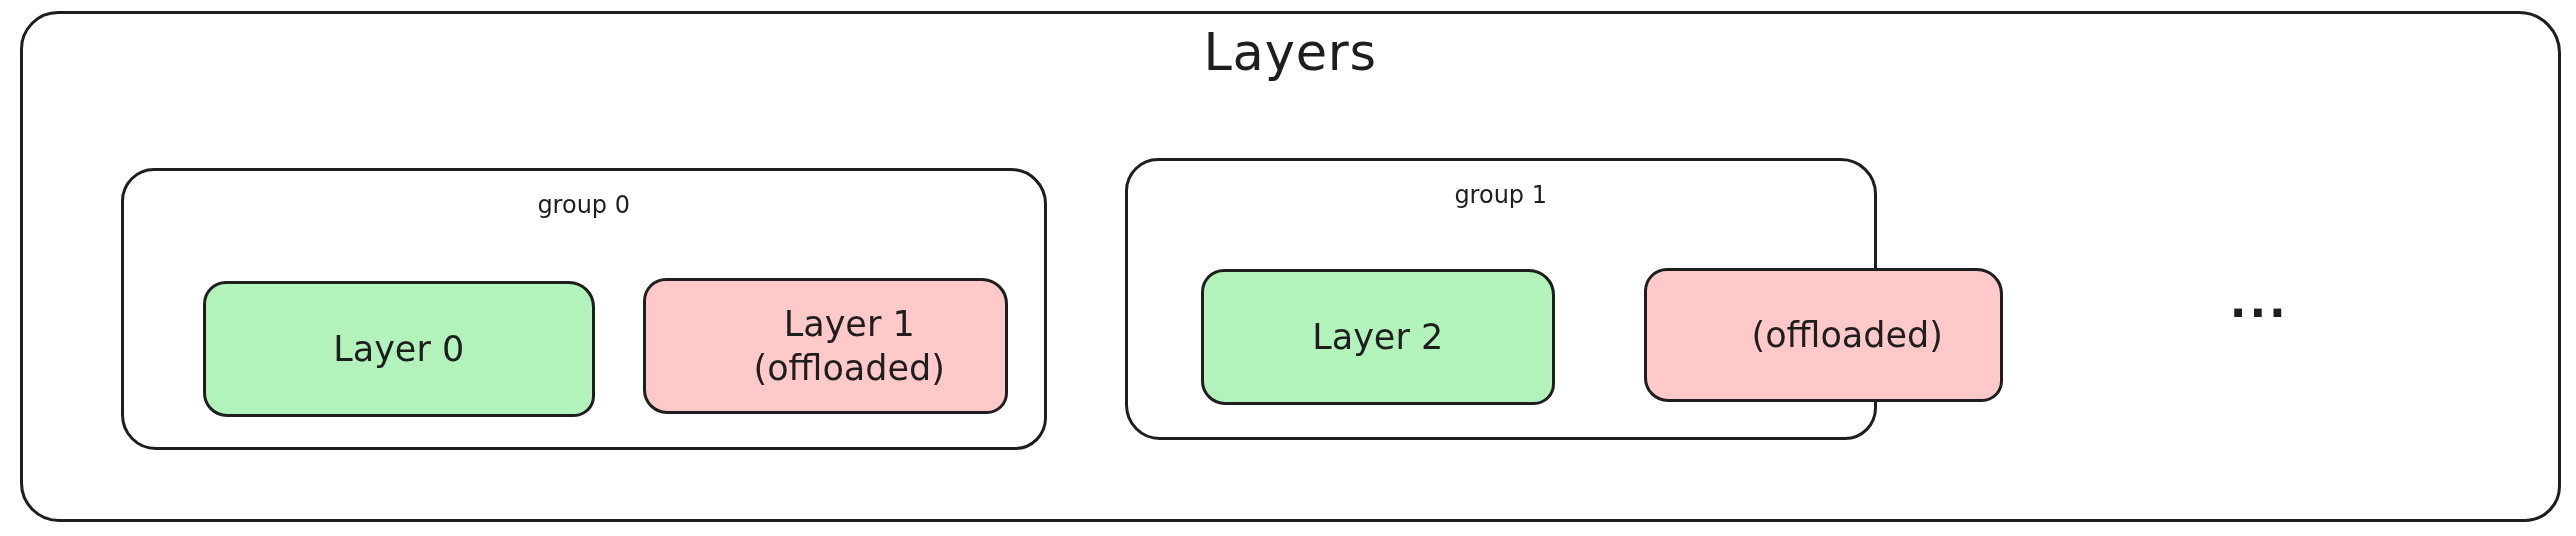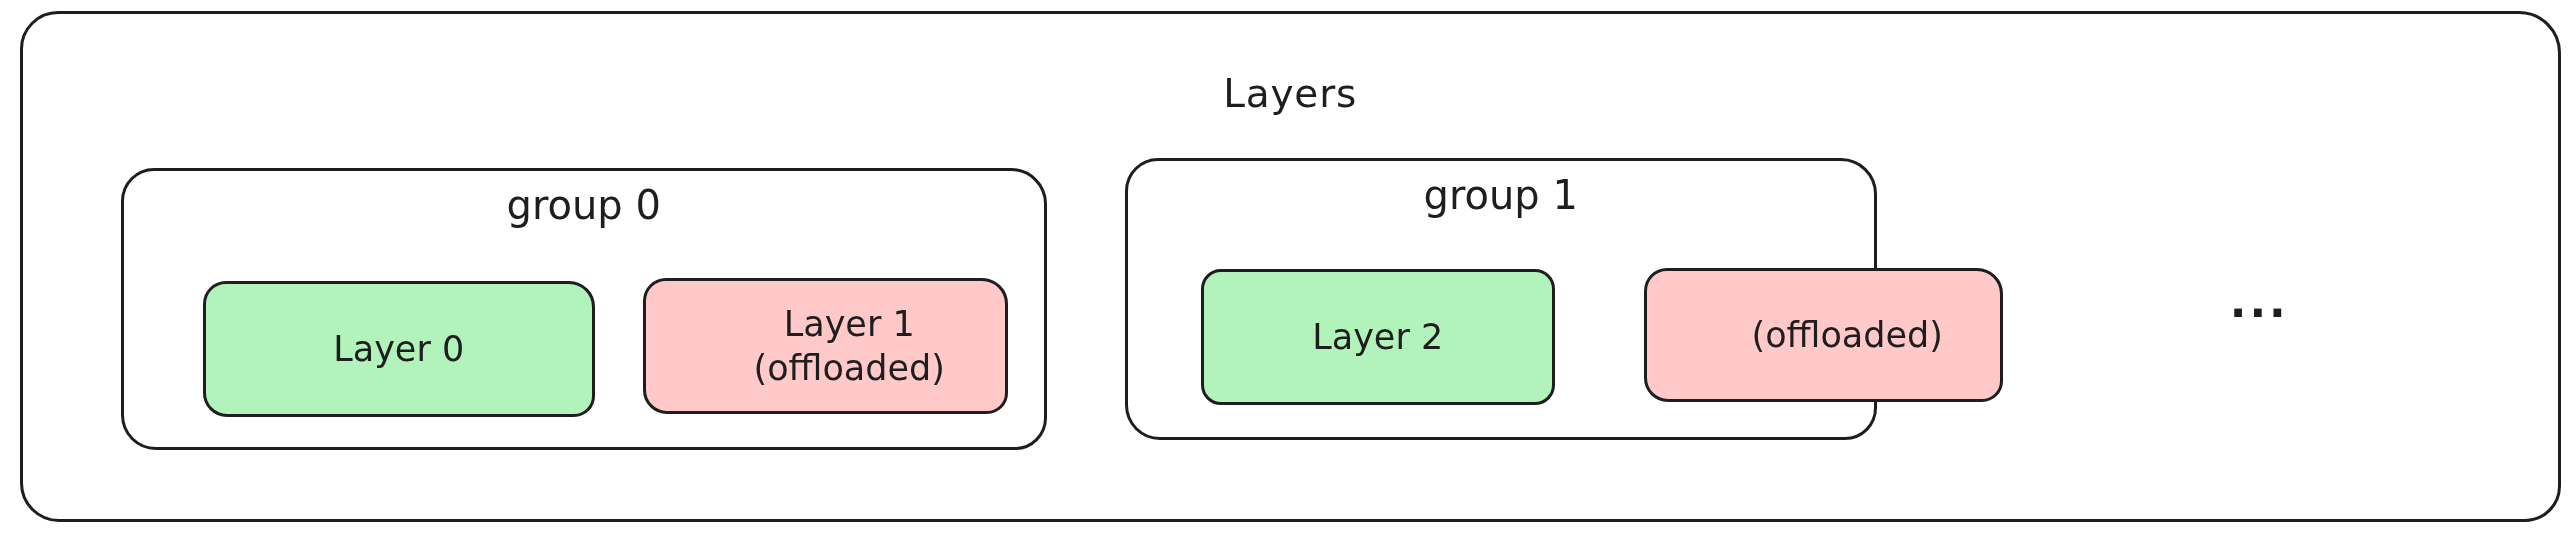--- a/index.html
+++ b/index.html
@@ -28,59 +28,58 @@
     width: 2541px;
     height: 511px;
     border-radius: 38px 42px 36px 39px;
   }
   .outer-title {
     position: absolute;
     top: 15px;
     left: 0;
     width: 100%;
     text-align: center;
-    font-size: 39px;
+    font-size: 51px;
     line-height: 48px;
     letter-spacing: 0.8px;
-    margin-top: 41px;
   }
   
   .group-box {
     border-radius: 33px 36px 32px 35px;
   }
   .group-box.g0 { left: 98px; top: 154px; width: 926px; height: 282px; }
   .group-box.g1 { left: 1102px; top: 144px; width: 752px; height: 282px; }
   .group-label {
     position: absolute;
     top: 12px;
     left: 0;
     width: 100%;
     text-align: center;
-    font-size: 40px;
+    font-size: 24px;
     line-height: 45px;
   }
   
   .layer-box {
     border-radius: 23px 26px 21px 24px;
     display: flex;
     flex-direction: column;
     align-items: center;
     justify-content: center;
     text-align: center;
     font-size: 35px;
     line-height: 44px;
   }
   .layer-active   { background: #b2f2bb; }
   .layer-offloaded{ background: #ffc9c9; padding-left: 48px; }
   .layer-box .line { display: block; white-space: nowrap; }
   .layer-box .line:empty { display: none; }
 
   .g0 .layer-a { left: 79px; top: 110px; width: 392px; height: 136px; }
   .g0 .layer-b { left: 519px; top: 107px; width: 365px; height: 136px; }
-  .g1 .layer-a { left: 73px;  top: 108px; width: 354px; height: 136px; border-radius: 20px; }
+  .g1 .layer-a { left: 73px;  top: 108px; width: 354px; height: 136px; }
   .g1 .layer-b { left: 516px; top: 107px; width: 359px; height: 134px; }
 
   
   .more-indicator {
     position: absolute;
     left: 2207px;
     top: 266px;
     font-size: 44px;
     font-weight: bold;
     letter-spacing: 3px;

